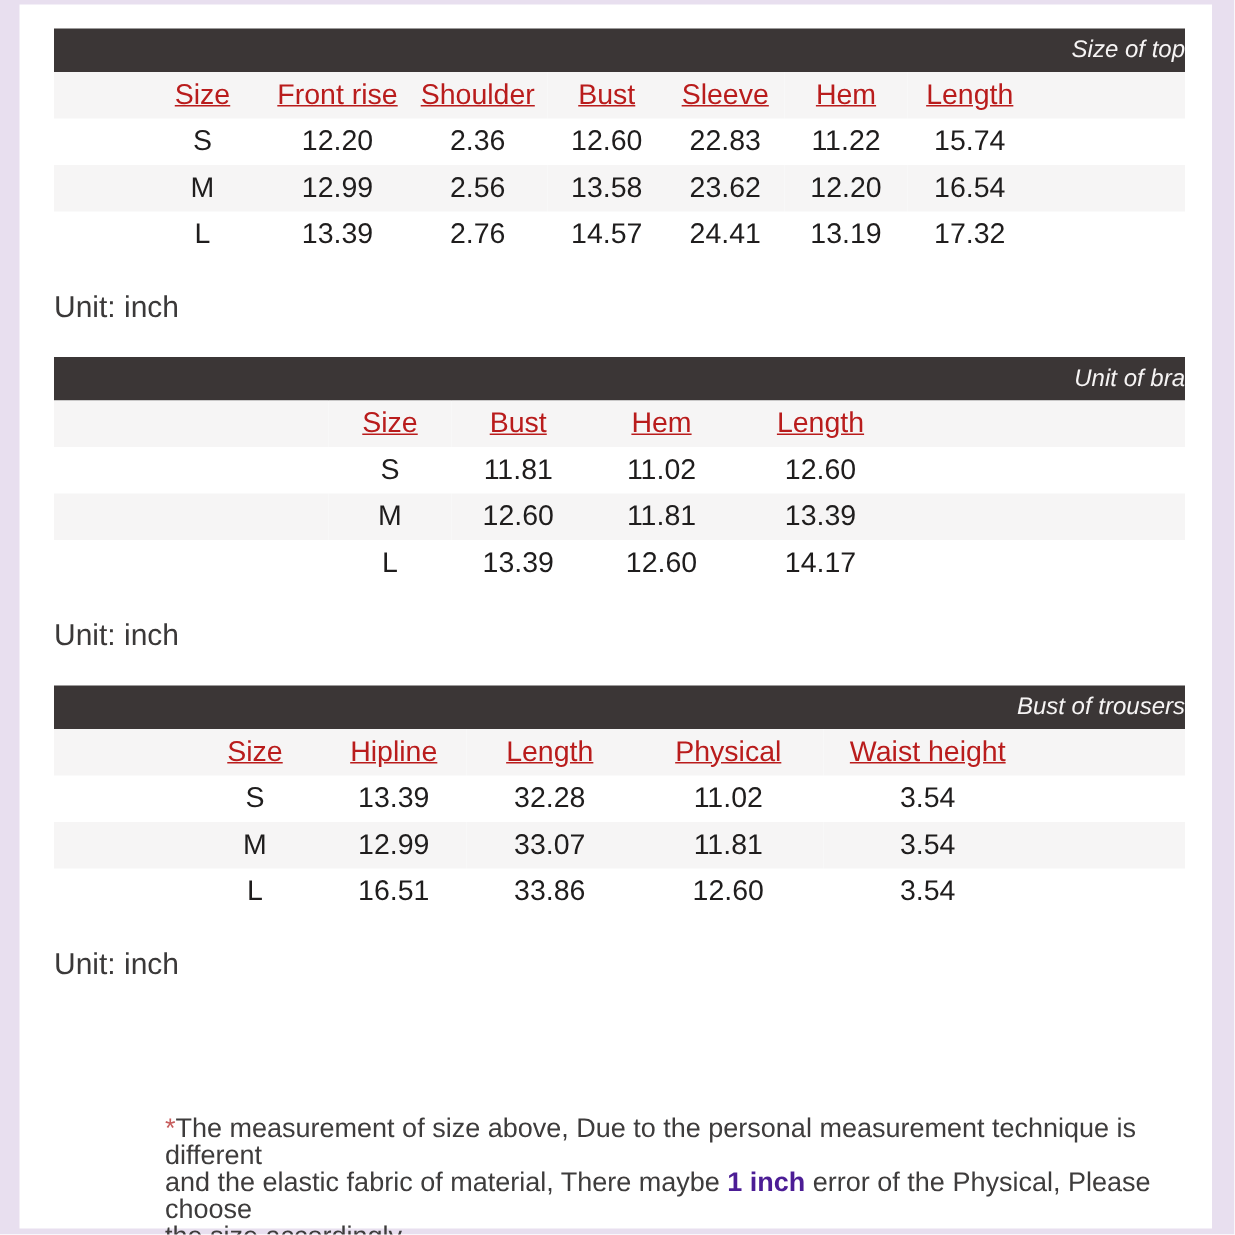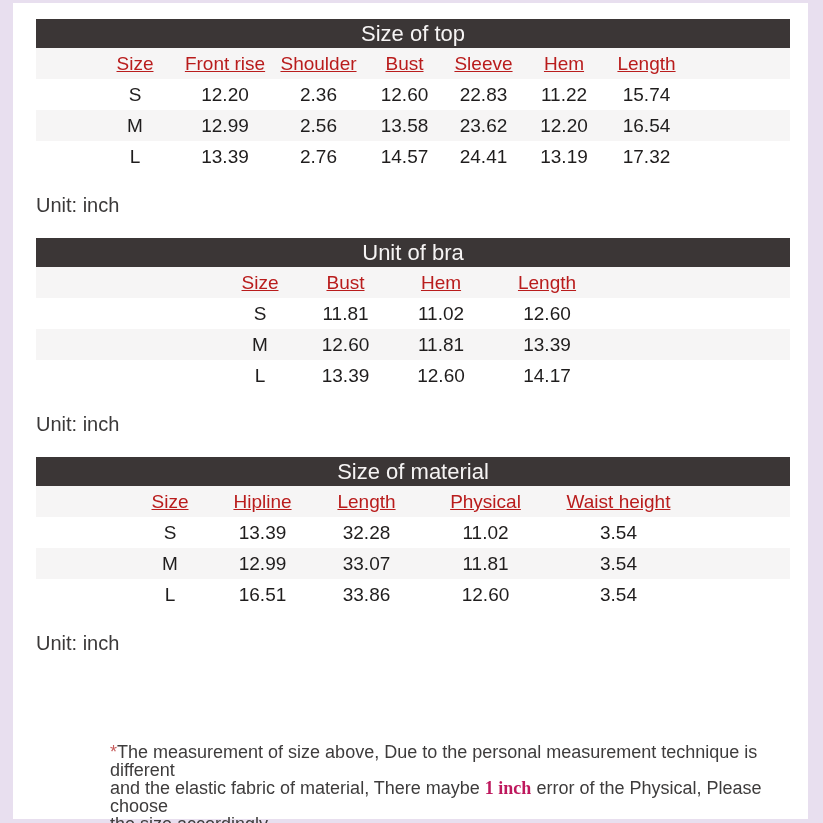--- a/index.html
+++ b/index.html
@@ -20,22 +20,23 @@
     border-left:13px solid var(--frame);
     border-right:15px solid var(--frame);
     border-top:3px solid var(--frame);
     border-bottom:4px solid var(--frame);
     background:#ffffff;
   }
   .content{padding-top:16px;}
   .size-table{margin:0;}
   .title-bar{
     width:754px;margin-left:23px;height:29px;line-height:29px;
-    background:var(--header-bar);color:#f6f4f4;text-align:center;
-    font-size:22px;
+    background:var(--header-bar);color:#f6f4f4;text-align:right;
+    font-size:16px;
+    font-style:italic;
   }
   table.chart{
     width:754px;margin-left:23px;border-collapse:collapse;table-layout:fixed;
   }
   table.chart td{
     height:31px;padding:0;text-align:center;vertical-align:middle;
     font-size:19px;white-space:nowrap;overflow:visible;
   }
   tr.stripe{background:var(--stripe);}
   td.hdr{color:#b91c1c;text-decoration:underline;}
@@ -44,21 +45,21 @@
   .unit{
     width:754px;margin-left:23px;margin-top:20px;margin-bottom:20px;
     height:26px;line-height:26px;text-align:left;padding-right:50px;
     font-size:20px;color:#3b3939;
   }
   .footnote{
     margin:87px 0 0 97px;width:660px;
     font-size:18px;line-height:18px;color:#3e3c3c;
   }
   .footnote .star{color:var(--asterisk);}
-  .footnote b{color:#be185d;font-family:Liberation Serif, serif;}
+  .footnote b{color:#4c1d95;}
 </style>
 </head>
 <body>
 
 <div class="frame">
   <div class="content">
 
     <section class="size-table">
       <div class="title-bar">Size of top</div>
       <table class="chart">
@@ -166,21 +167,21 @@
           <td class="val">12.60</td>
           <td class="val">14.17</td>
           <td></td>
         </tr>
       </tbody>
         </table>
       <div class="unit">Unit: inch</div>
     </section>
 
     <section class="size-table">
-      <div class="title-bar">Size of material</div>
+      <div class="title-bar">Bust of trousers</div>
       <table class="chart">
         <colgroup>
           <col style="width:90px">
             <col style="width:88px">
             <col style="width:97px">
             <col style="width:111px">
           <col style="width:127px">
             <col style="width:139px">
             <col style="width:102px">
         </colgroup>

